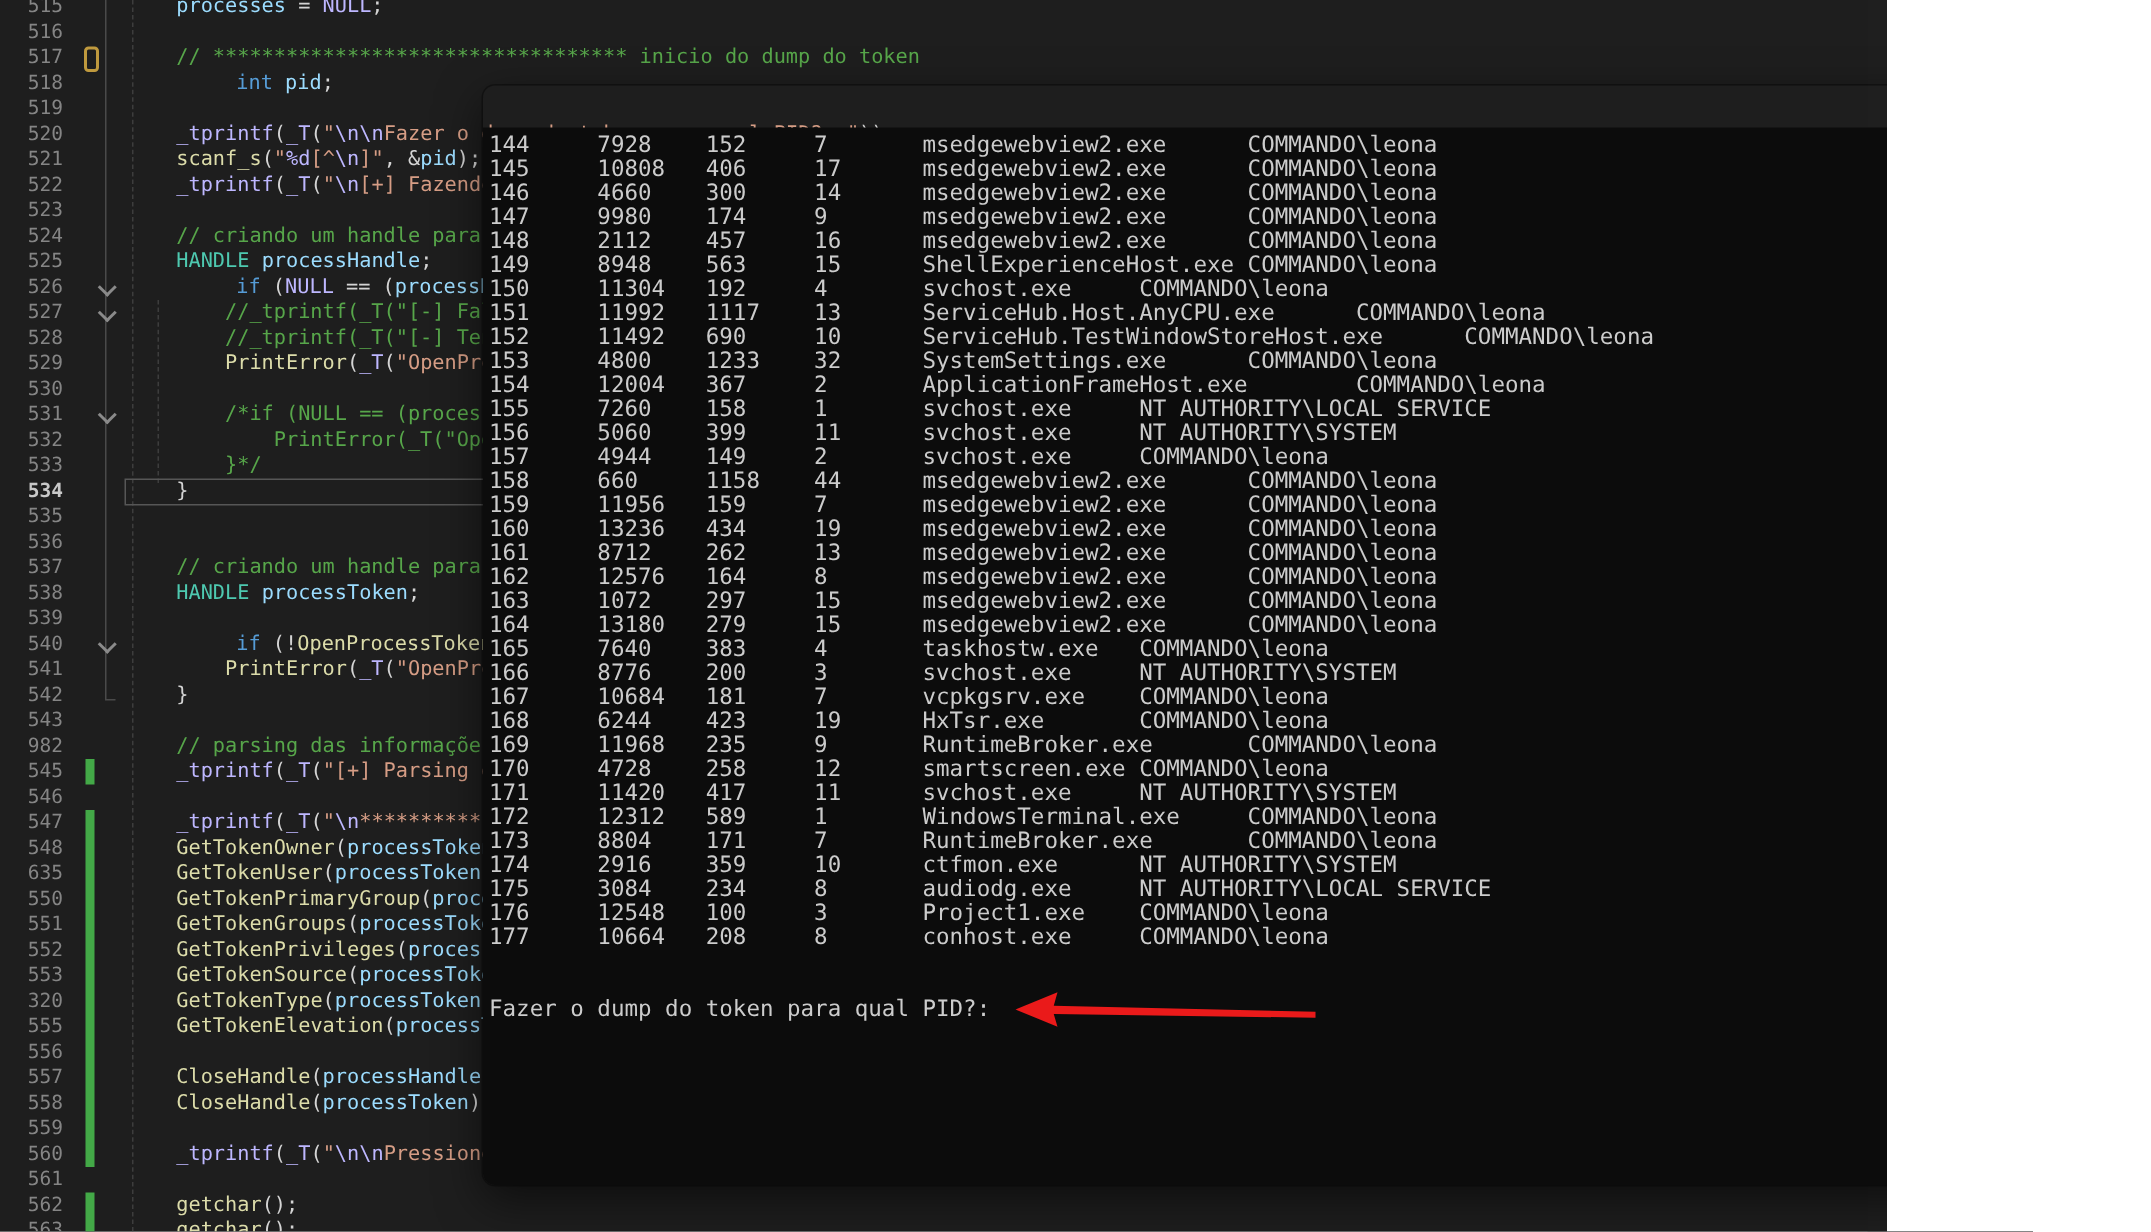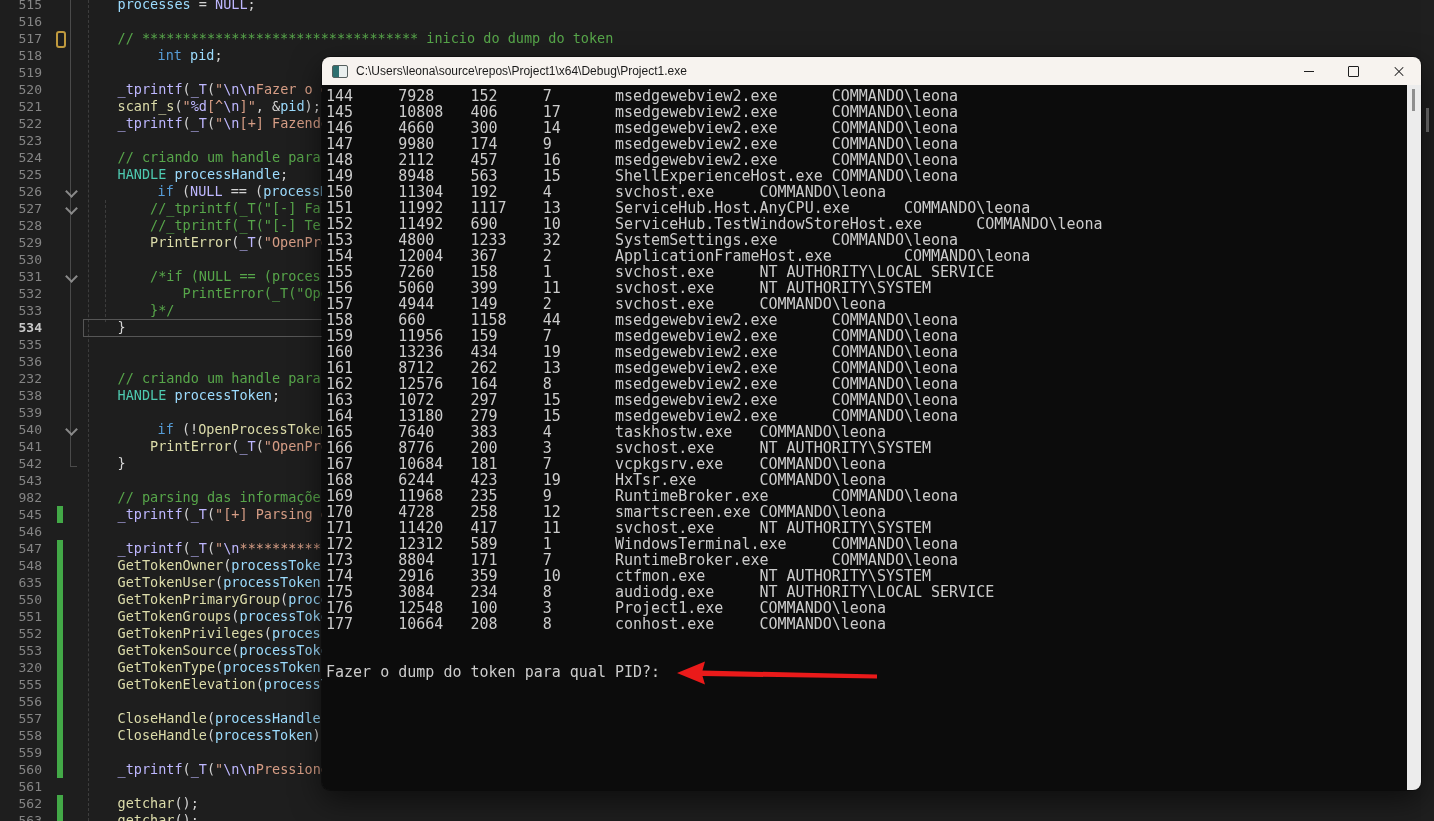--- a/index.html
+++ b/index.html
@@ -1,16 +1,16 @@
 <!DOCTYPE html>
 <html style="--comment: #57A64A; --keyword: #569CD6; --type: #4EC9B0; --function: #DCDCAA; --macro: #BEB7FF; --variable: #9CDCFE; --string: #D69D85; --escape: #BEB7FF; --console_bg: #0c0c0c; --console_fg: #cccccc; --titlebar: #f7f3ef; --change_bar: #43a947; --bookmark: #c09a3e; --arrow: #ea1a1a;"><head>
 <meta charset="utf-8">
 <style>
   html,body{margin:0;padding:0;}
-  .stage{position:relative;width:1434px;height:821px;overflow:hidden;background:#1e1e1e;
+  .stage{position:relative;width:1258px;height:821px;overflow:hidden;background:#1e1e1e;
          font-family:"DejaVu Sans Mono",monospace;}
   
   .editor{position:absolute;inset:0;}
   .gutter{position:absolute;left:0;top:-4px;width:42px;text-align:right;
           font-size:13px;line-height:17px;color:#858585;}
   .gutter .ln{height:17px;}
   .gutter .ln.active{color:#c8c8c8;font-weight:bold;text-align:right;}
   .margin-col{position:absolute;left:0;top:0;width:66px;height:100%;}
   .bookmark{position:absolute;left:56px;width:6px;height:13px;border:2px solid var(--bookmark);
             border-radius:3px;background:transparent;}
@@ -82,21 +82,21 @@
         <div class="ln">527</div>
         <div class="ln">528</div>
         <div class="ln">529</div>
         <div class="ln">530</div>
         <div class="ln">531</div>
         <div class="ln">532</div>
         <div class="ln">533</div>
         <div class="ln active">534</div>
         <div class="ln">535</div>
         <div class="ln">536</div>
-        <div class="ln">232</div>
+        <div class="ln">537</div>
         <div class="ln">538</div>
         <div class="ln">539</div>
         <div class="ln">540</div>
         <div class="ln">541</div>
         <div class="ln">542</div>
         <div class="ln">543</div>
         <div class="ln">982</div>
         <div class="ln">545</div>
         <div class="ln">546</div>
         <div class="ln">547</div>
@@ -129,38 +129,20 @@
         <div class="chev" style="top: 272px;"></div>
         <div class="chev" style="top: 425px;"></div>
       </div>
     <div class="code"><div class="cl"><span class="tok-p">    </span><span class="tok-v">processes</span><span class="tok-p"> = </span><span class="tok-m">NULL</span><span class="tok-p">;</span></div><div class="cl"></div><div class="cl"><span class="tok-c">    // ********************************** inicio do dump do token</span></div><div class="cl"><span class="tok-p">    </span><span class="tok-k">int</span><span class="tok-p"> </span><span class="tok-v">pid</span><span class="tok-p">;</span></div><div class="cl"></div><div class="cl"><span class="tok-p">    </span><span class="tok-m">_tprintf</span><span class="tok-p">(</span><span class="tok-m">_T</span><span class="tok-p">(</span><span class="tok-s">"</span><span class="tok-e">\n\n</span><span class="tok-s">Fazer o dump do token para qual PID?: "</span><span class="tok-p">));</span></div><div class="cl"><span class="tok-p">    </span><span class="tok-f">scanf_s</span><span class="tok-p">(</span><span class="tok-s">"</span><span class="tok-e">%d</span><span class="tok-s">[^</span><span class="tok-e">\n</span><span class="tok-s">]"</span><span class="tok-p">, &amp;</span><span class="tok-v">pid</span><span class="tok-p">);</span></div><div class="cl"><span class="tok-p">    </span><span class="tok-m">_tprintf</span><span class="tok-p">(</span><span class="tok-m">_T</span><span class="tok-p">(</span><span class="tok-s">"</span><span class="tok-e">\n</span><span class="tok-s">[+] Fazendo o dump do token do PID: </span><span class="tok-e">%d</span><span class="tok-s">"</span><span class="tok-p">), </span><span class="tok-v">pid</span><span class="tok-p">);</span></div><div class="cl"></div><div class="cl"><span class="tok-c">    // criando um handle para o processo</span></div><div class="cl"><span class="tok-p">    </span><span class="tok-t">HANDLE</span><span class="tok-p"> </span><span class="tok-v">processHandle</span><span class="tok-p">;</span></div><div class="cl"><span class="tok-p">    </span><span class="tok-k">if</span><span class="tok-p"> (</span><span class="tok-m">NULL</span><span class="tok-p"> == (</span><span class="tok-v">processHandle</span><span class="tok-p"> = </span><span class="tok-f">OpenProcess</span><span class="tok-p">(</span><span class="tok-m">PROCESS_QUERY_INFORMATION</span><span class="tok-p">, </span><span class="tok-m">FALSE</span><span class="tok-p">, </span><span class="tok-v">pid</span><span class="tok-p">))) {</span></div><div class="cl"><span class="tok-c">        //_tprintf(_T("[-] Falha ao abrir o processo.\n"));</span></div><div class="cl"><span class="tok-c">        //_tprintf(_T("[-] Tentando com menos privilégios.\n"));</span></div><div class="cl"><span class="tok-p">        </span><span class="tok-f">PrintError</span><span class="tok-p">(</span><span class="tok-m">_T</span><span class="tok-p">(</span><span class="tok-s">"OpenProcess"</span><span class="tok-p">));</span></div><div class="cl"></div><div class="cl"><span class="tok-c">        /*if (NULL == (processHandle = OpenProcess(PROCESS_QUERY_INFORMATION, FALSE, pid))) {</span></div><div class="cl"><span class="tok-c">            PrintError(_T("OpenProcess"));</span></div><div class="cl"><span class="tok-c">        }*/</span></div><div class="cl"><span class="tok-p">    }</span></div><div class="cl"></div><div class="cl"></div><div class="cl"><span class="tok-c">    // criando um handle para o token do processo</span></div><div class="cl"><span class="tok-p">    </span><span class="tok-t">HANDLE</span><span class="tok-p"> </span><span class="tok-v">processToken</span><span class="tok-p">;</span></div><div class="cl"></div><div class="cl"><span class="tok-p">    </span><span class="tok-k">if</span><span class="tok-p"> (!</span><span class="tok-f">OpenProcessToken</span><span class="tok-p">(</span><span class="tok-v">processHandle</span><span class="tok-p">, </span><span class="tok-m">TOKEN_QUERY</span><span class="tok-p">, &amp;</span><span class="tok-v">processToken</span><span class="tok-p">)) {</span></div><div class="cl"><span class="tok-p">        </span><span class="tok-f">PrintError</span><span class="tok-p">(</span><span class="tok-m">_T</span><span class="tok-p">(</span><span class="tok-s">"OpenProcessToken"</span><span class="tok-p">));</span></div><div class="cl"><span class="tok-p">    }</span></div><div class="cl"></div><div class="cl"><span class="tok-c">    // parsing das informações do token</span></div><div class="cl"><span class="tok-p">    </span><span class="tok-m">_tprintf</span><span class="tok-p">(</span><span class="tok-m">_T</span><span class="tok-p">(</span><span class="tok-s">"[+] Parsing das informações do token."</span><span class="tok-p">));</span></div><div class="cl"></div><div class="cl"><span class="tok-p">    </span><span class="tok-m">_tprintf</span><span class="tok-p">(</span><span class="tok-m">_T</span><span class="tok-p">(</span><span class="tok-s">"</span><span class="tok-e">\n</span><span class="tok-s">***********************************"</span><span class="tok-p">));</span></div><div class="cl"><span class="tok-p">    </span><span class="tok-f">GetTokenOwner</span><span class="tok-p">(</span><span class="tok-v">processToken</span><span class="tok-p">);</span></div><div class="cl"><span class="tok-p">    </span><span class="tok-f">GetTokenUser</span><span class="tok-p">(</span><span class="tok-v">processToken</span><span class="tok-p">);</span></div><div class="cl"><span class="tok-p">    </span><span class="tok-f">GetTokenPrimaryGroup</span><span class="tok-p">(</span><span class="tok-v">processToken</span><span class="tok-p">);</span></div><div class="cl"><span class="tok-p">    </span><span class="tok-f">GetTokenGroups</span><span class="tok-p">(</span><span class="tok-v">processToken</span><span class="tok-p">);</span></div><div class="cl"><span class="tok-p">    </span><span class="tok-f">GetTokenPrivileges</span><span class="tok-p">(</span><span class="tok-v">processToken</span><span class="tok-p">);</span></div><div class="cl"><span class="tok-p">    </span><span class="tok-f">GetTokenSource</span><span class="tok-p">(</span><span class="tok-v">processToken</span><span class="tok-p">);</span></div><div class="cl"><span class="tok-p">    </span><span class="tok-f">GetTokenType</span><span class="tok-p">(</span><span class="tok-v">processToken</span><span class="tok-p">);</span></div><div class="cl"><span class="tok-p">    </span><span class="tok-f">GetTokenElevation</span><span class="tok-p">(</span><span class="tok-v">processToken</span><span class="tok-p">);</span></div><div class="cl"></div><div class="cl"><span class="tok-p">    </span><span class="tok-f">CloseHandle</span><span class="tok-p">(</span><span class="tok-v">processHandle</span><span class="tok-p">);</span></div><div class="cl"><span class="tok-p">    </span><span class="tok-f">CloseHandle</span><span class="tok-p">(</span><span class="tok-v">processToken</span><span class="tok-p">);</span></div><div class="cl"></div><div class="cl"><span class="tok-p">    </span><span class="tok-m">_tprintf</span><span class="tok-p">(</span><span class="tok-m">_T</span><span class="tok-p">(</span><span class="tok-s">"</span><span class="tok-e">\n\n</span><span class="tok-s">Pressione qualquer tecla para sair..."</span><span class="tok-p">));</span></div><div class="cl"></div><div class="cl"><span class="tok-p">    </span><span class="tok-f">getchar</span><span class="tok-p">();</span></div><div class="cl"><span class="tok-p">    </span><span class="tok-f">getchar</span><span class="tok-p">();</span></div></div>
     <div class="ed-scrollbar">
       <div class="ed-thumb"></div>
     </div>
   </div>
 
   <div class="conwin">
-    <div class="titlebar">
-      <div class="app-icon"></div>
-      <div class="title-text">C:\Users\leona\source\repos\Project1\x64\Debug\Project1.exe</div>
-      <div class="btns">
-        <div class="wbtn">
-            <div class="g-min"></div>
-          </div>
-        <div class="wbtn">
-            <div class="g-max"></div>
-          </div>
-        <div class="wbtn">
-            <div class="g-close">
-              <i></i>
-              <i></i>
-            </div>
-          </div>
-      </div>
-    </div>
     <div class="conbody">
       <div class="con-out"><div class="crow">144     7928    152     7       msedgewebview2.exe      COMMANDO\leona</div><div class="crow">145     10808   406     17      msedgewebview2.exe      COMMANDO\leona</div><div class="crow">146     4660    300     14      msedgewebview2.exe      COMMANDO\leona</div><div class="crow">147     9980    174     9       msedgewebview2.exe      COMMANDO\leona</div><div class="crow">148     2112    457     16      msedgewebview2.exe      COMMANDO\leona</div><div class="crow">149     8948    563     15      ShellExperienceHost.exe COMMANDO\leona</div><div class="crow">150     11304   192     4       svchost.exe     COMMANDO\leona</div><div class="crow">151     11992   1117    13      ServiceHub.Host.AnyCPU.exe      COMMANDO\leona</div><div class="crow">152     11492   690     10      ServiceHub.TestWindowStoreHost.exe      COMMANDO\leona</div><div class="crow">153     4800    1233    32      SystemSettings.exe      COMMANDO\leona</div><div class="crow">154     12004   367     2       ApplicationFrameHost.exe        COMMANDO\leona</div><div class="crow">155     7260    158     1       svchost.exe     NT AUTHORITY\LOCAL SERVICE</div><div class="crow">156     5060    399     11      svchost.exe     NT AUTHORITY\SYSTEM</div><div class="crow">157     4944    149     2       svchost.exe     COMMANDO\leona</div><div class="crow">158     660     1158    44      msedgewebview2.exe      COMMANDO\leona</div><div class="crow">159     11956   159     7       msedgewebview2.exe      COMMANDO\leona</div><div class="crow">160     13236   434     19      msedgewebview2.exe      COMMANDO\leona</div><div class="crow">161     8712    262     13      msedgewebview2.exe      COMMANDO\leona</div><div class="crow">162     12576   164     8       msedgewebview2.exe      COMMANDO\leona</div><div class="crow">163     1072    297     15      msedgewebview2.exe      COMMANDO\leona</div><div class="crow">164     13180   279     15      msedgewebview2.exe      COMMANDO\leona</div><div class="crow">165     7640    383     4       taskhostw.exe   COMMANDO\leona</div><div class="crow">166     8776    200     3       svchost.exe     NT AUTHORITY\SYSTEM</div><div class="crow">167     10684   181     7       vcpkgsrv.exe    COMMANDO\leona</div><div class="crow">168     6244    423     19      HxTsr.exe       COMMANDO\leona</div><div class="crow">169     11968   235     9       RuntimeBroker.exe       COMMANDO\leona</div><div class="crow">170     4728    258     12      smartscreen.exe COMMANDO\leona</div><div class="crow">171     11420   417     11      svchost.exe     NT AUTHORITY\SYSTEM</div><div class="crow">172     12312   589     1       WindowsTerminal.exe     COMMANDO\leona</div><div class="crow">173     8804    171     7       RuntimeBroker.exe       COMMANDO\leona</div><div class="crow">174     2916    359     10      ctfmon.exe      NT AUTHORITY\SYSTEM</div><div class="crow">175     3084    234     8       audiodg.exe     NT AUTHORITY\LOCAL SERVICE</div><div class="crow">176     12548   100     3       Project1.exe    COMMANDO\leona</div><div class="crow">177     10664   208     8       conhost.exe     COMMANDO\leona</div><div class="crow">&nbsp;</div><div class="crow">&nbsp;</div><div class="crow">Fazer o dump do token para qual PID?:</div></div>
       <div class="con-track">
         <div class="con-thumb"></div>
       </div>
     </div>
   </div>
 
   <svg class="overlay" width="1434" height="821" viewBox="0 0 1434 821">
     <polygon points="677,673 705,661.5 702.5,670.5 877,674.5 877,678.5 702.5,676 705,684.5" fill="#ea1a1a"></polygon>

